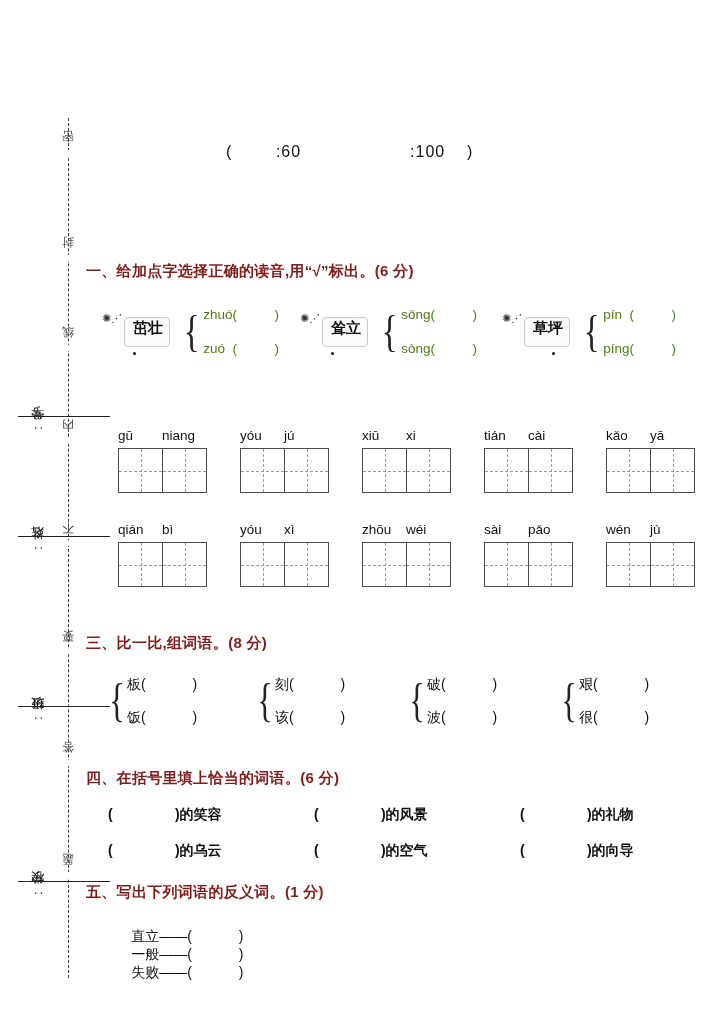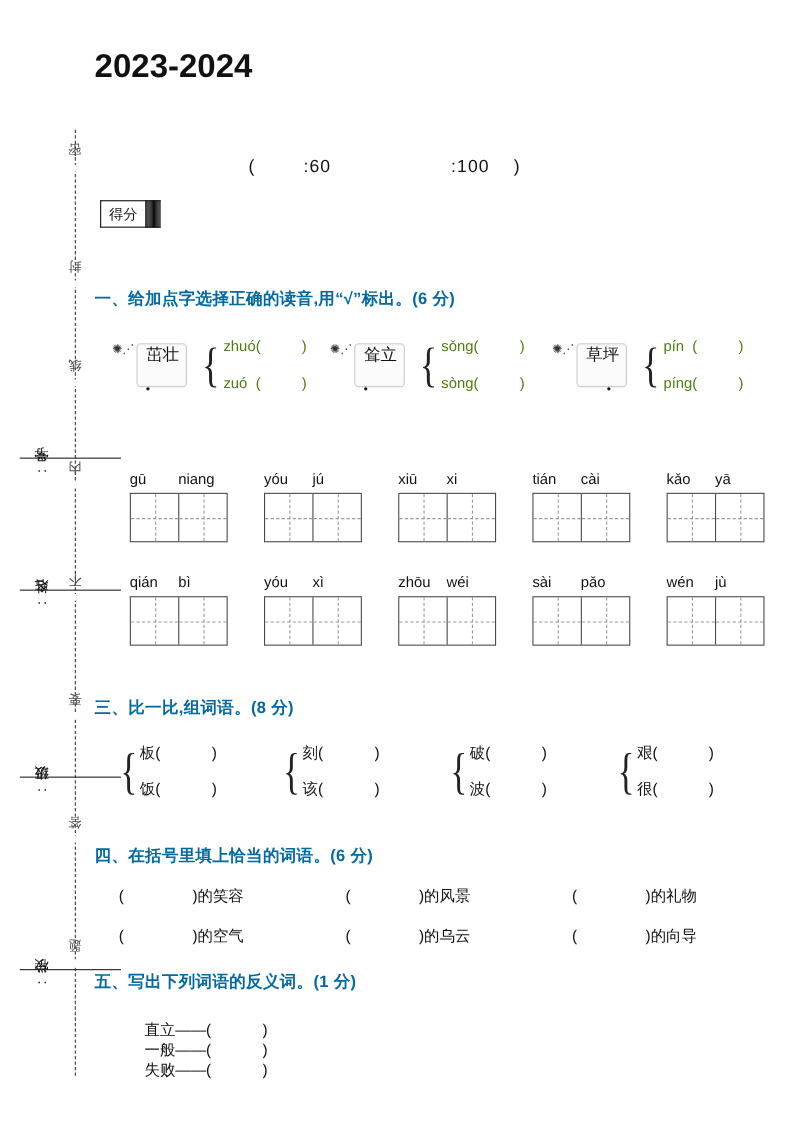--- a/index.html
+++ b/index.html
@@ -125,21 +125,21 @@
   .score-table .num { width: 40px; }
   .score-table .wide { width: 44px; }
   .score-table .grade { width: 44px; font-size: 12px; }
 
   
   .sec-title {
     position: absolute;
     left: 0px;
     font-size: 15px;
     font-weight: bold;
-    color: #0369a1;
+    color: #7f1d1d;
     white-space: nowrap;
     letter-spacing: 0.3px;
   }
 
   
   .q1-row {
     position: absolute;
     left: 10px;
     top: 296px;
     width: 628px;
@@ -157,26 +157,27 @@
     width: 62px;
     height: 48px;
     display: flex;
     align-items: center;
     justify-content: center;
   }
   .q1-word-box {
     border: 1px solid #c9ccd2;
     border-radius: 4px;
     background: #fbfbfc;
-    padding: 2px 6px 20px 8px;
+    padding: 2px 6px 10px 8px;
     font-size: 15px;
     line-height: 1.05;
     color: #111;
     position: relative;
     box-shadow: 0 1px 1px rgba(0,0,0,.04) inset;
+    font-weight: bold;
   }
   .q1-dot {
     position: absolute;
     width: 3px;
     height: 3px;
     border-radius: 50%;
     background: #111;
     bottom: 1px;
   }
   .bee {
@@ -278,21 +279,21 @@
 
   
   .fill-wrap { position: absolute; left: 22px; width: 620px; }
   .fill-row {
     display: flex;
     font-size: 14px;
     line-height: 28px;
     color: #111;
     white-space: pre;
   }
-  .fill-row > span { display: inline-block; }
+  .fill-row > span { display: inline-block; font-weight: bold; }
 
   .q5-wrap {
     position: absolute;
     left: 22px;
     top: 912px;
     width: 620px;
     font-size: 14px;
     white-space: pre;
     color: #111;
   }
@@ -328,41 +329,24 @@
       <span class="field-rule"></span>
     </div>
     <div class="field-block" style="top:745px;height:150px">
       <span class="field-label">学校:</span>
       <span class="field-rule"></span>
     </div>
   </div>
 
   <div id="content">
 
-    <div class="doc-title">2023-2024</div>
     <div class="exam-meta">(        :60                    :100    )</div>
 
     <table class="score-table">
       <tbody>
-      <tr>
-        <td class="lbl">得分</td>
-        <td></td>
-        <td></td>
-        <td></td>
-        <td></td>
-        <td></td>
-        <td></td>
-        <td></td>
-        <td></td>
-        <td></td>
-        <td></td>
-        <td></td>
-        <td></td>
-        <td></td>
-      </tr>
     </tbody>
       </table>
 
     <div class="sec-title" style="top:262px">一、给加点字选择正确的读音,用“√”标出。(6 分)</div>
 
     <div class="q1-row">
 
       <div class="q1-item" style="left:20px">
         <div class="q1-word-wrap">
           <span class="bee">✺⋰</span>
@@ -528,22 +512,22 @@
 
     <div class="sec-title" style="top:769px">四、在括号里填上恰当的词语。(6 分)</div>
 
     <div class="fill-wrap" style="top:800px">
       <div class="fill-row">
         <span style="width:206px">(                )的笑容</span>
         <span style="width:206px">(                )的风景</span>
         <span style="width:206px">(                )的礼物</span>
       </div>
       <div class="fill-row" style="margin-top:8px">
+        <span style="width:206px">(                )的乌云</span>
         <span style="width:206px">(                )的空气</span>
-        <span style="width:206px">(                )的乌云</span>
         <span style="width:206px">(                )的向导</span>
       </div>
     </div>
 
     <div class="sec-title" style="top:883px">五、写出下列词语的反义词。(1 分)</div>
 
     <div class="q5-wrap">
       <span style="width:212px">直立——(            )</span>
       <span style="width:212px">一般——(            )</span>
       <span style="width:190px">失败——(            )</span>

